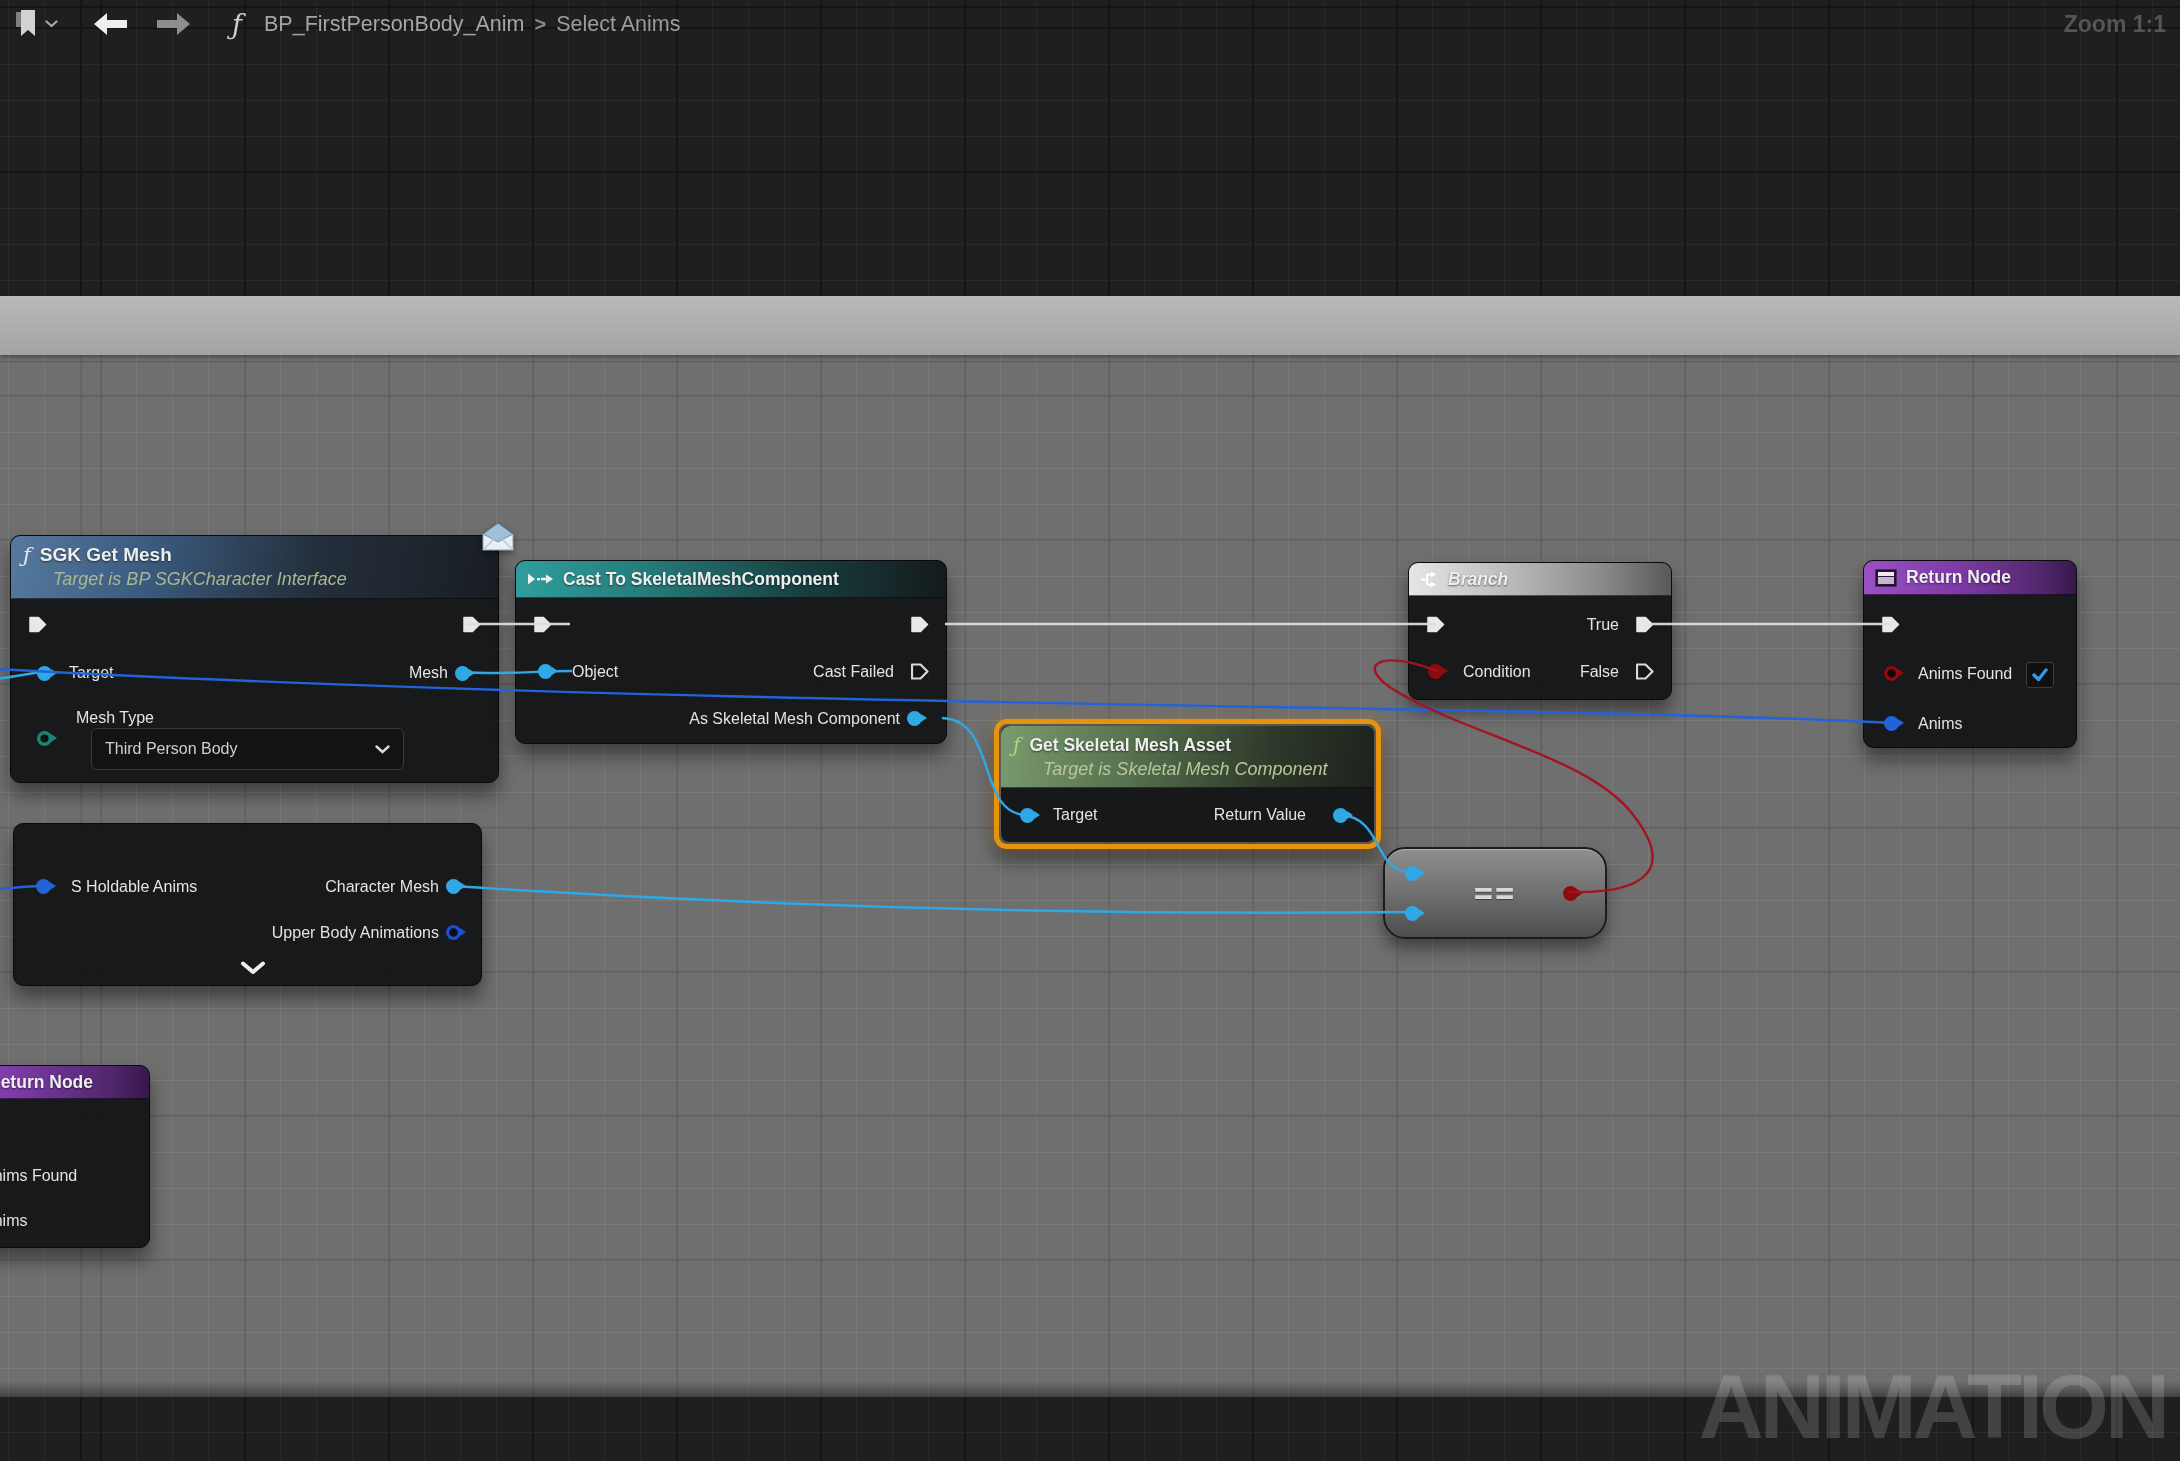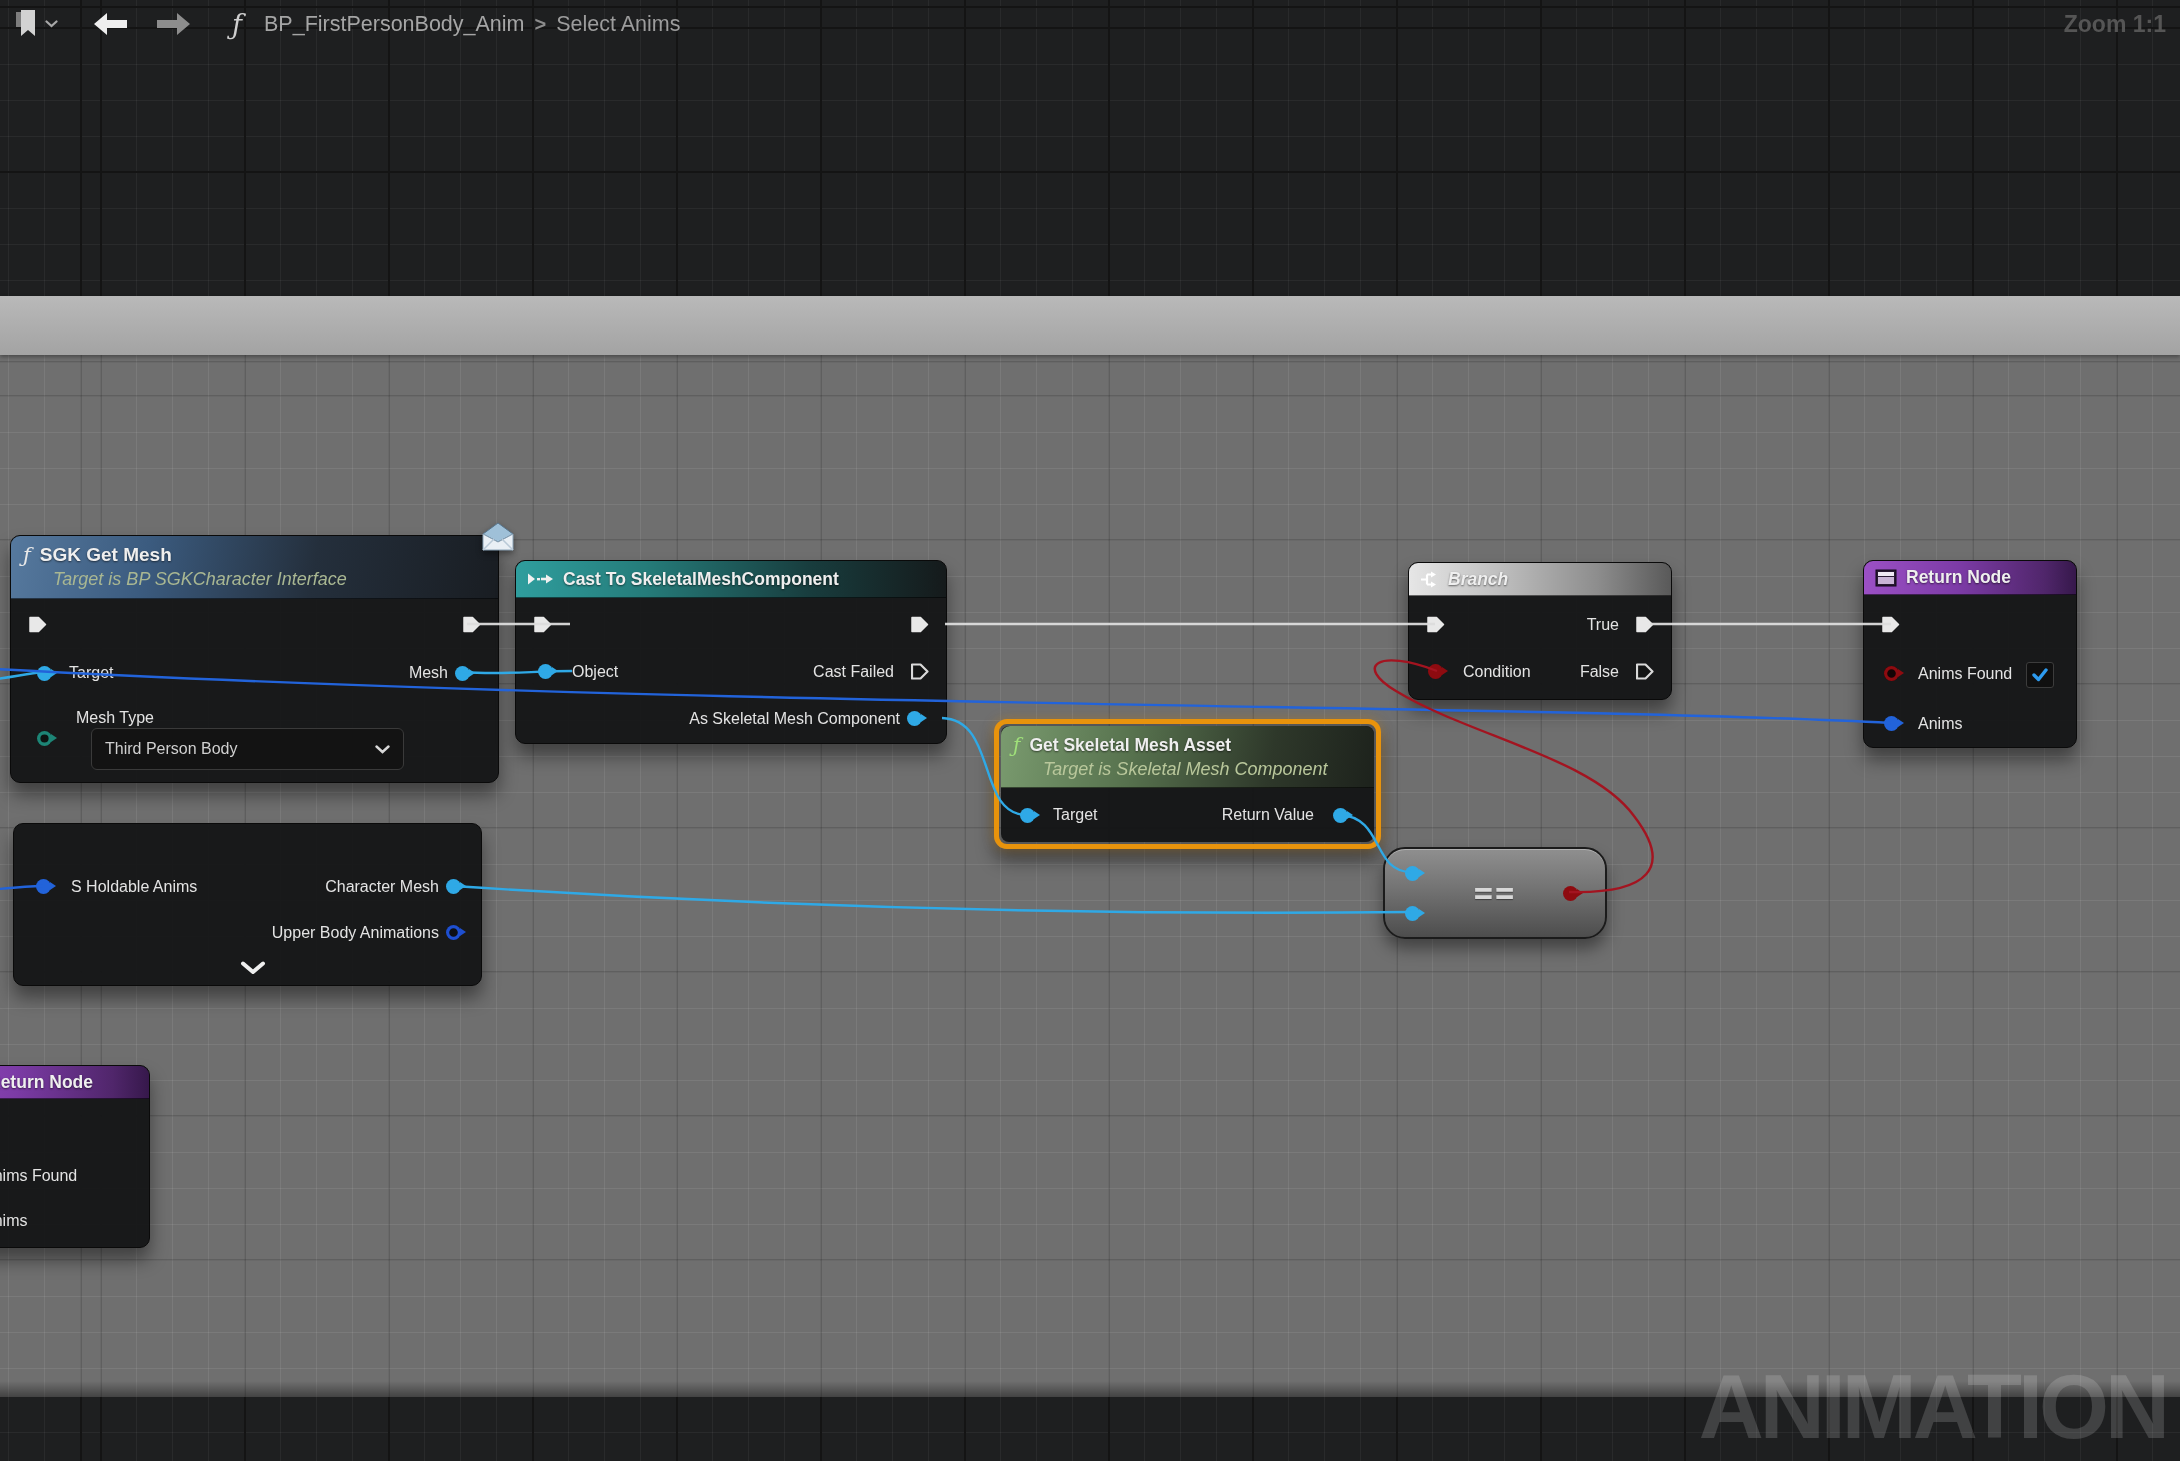--- a/index.html
+++ b/index.html
@@ -166,21 +166,21 @@
       <div class="nhead2 h-green" style="height:46px;">
         <div class="tline">
           <span class="fglyph" style="font-size:20px;color:#9fe07a;">ƒ</span>
           <span class="ntitle">Get Skeletal Mesh Asset</span>
         </div>
         <div class="nsub" style="color:#b9c79b;">Target is Skeletal Mesh Component</div>
       </div>
       <span class="pd pc-cyan" style="left:19px;top:82px;"></span>
       <span class="pl" style="left:52px;top:89px;">Target</span>
       <span class="pd pc-cyan" style="left:332px;top:82px;"></span>
-      <span class="pl pl-r" style="right:60px;top:89px;text-align:right;">Return Value</span>
+      <span class="pl pl-r" style="right:68px;top:89px;text-align:right;">Return Value</span>
     </div>
   </div>
 
   <div class="node" style="left:1408px;top:562px;width:262px;height:136px;">
     <div class="nhead h-silver" style="height:32px;">
       <svg width="19" height="17" viewBox="0 0 19 17">
         <path d="M1,8.5 H7 M7,3.5 V13.5 M7,3.5 H11 M7,13.5 H11" stroke="#ffffff" stroke-width="2.2" fill="none"></path>
         <polygon points="11,0.5 16,3.5 11,6.5" fill="#ffffff"></polygon>
         <polygon points="11,10.5 16,13.5 11,16.5" fill="#ffffff"></polygon>
       </svg>

